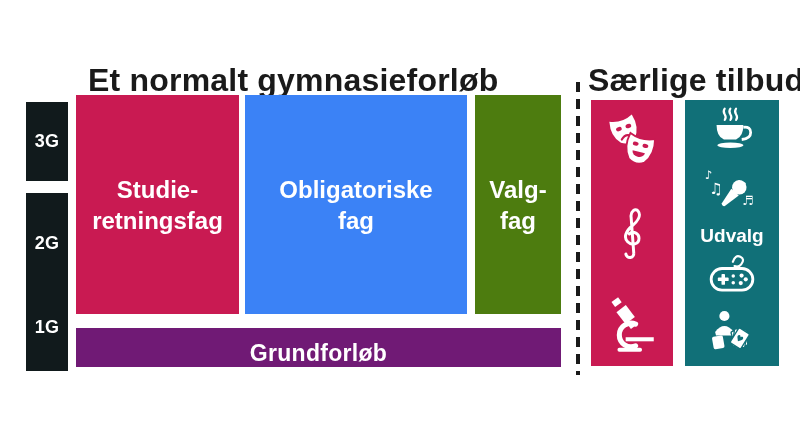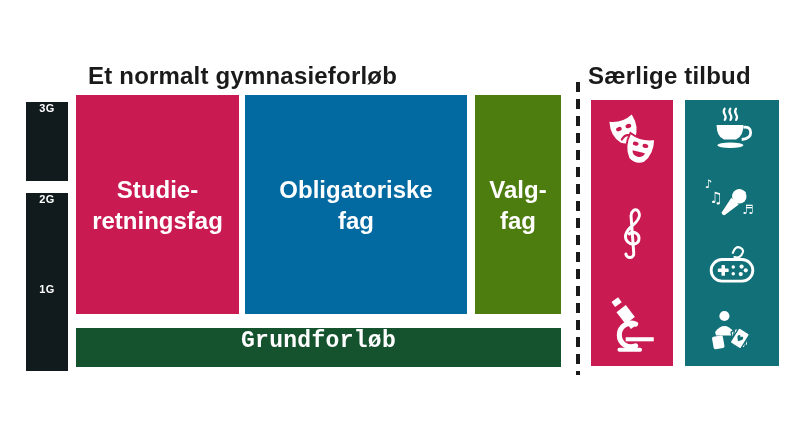--- a/index.html
+++ b/index.html
@@ -1,48 +1,48 @@
 <!DOCTYPE html>
 <html><head>
 <meta charset="utf-8">
 <style>
   html,body{margin:0;padding:0;background:#fff;}
   #canvas{
     position:relative;width:800px;height:431px;background:#fff;overflow:hidden;
     font-family:"Liberation Sans","DejaVu Sans",sans-serif;
   }
   .title{
-    position:absolute;font-size:24px;font-weight:bold;color:#1a1a1a;letter-spacing:.2px;
+    position:absolute;font-size:32px;font-weight:bold;color:#1a1a1a;letter-spacing:.2px;
     white-space:nowrap;
   }
   .main-title{left:88px;top:62px;}
   .special-title{left:588px;top:62px;}
 
   .gbox{
     position:absolute;left:26px;width:42px;background:#111a1c;color:#fff;
-    display:flex;align-items:flex-start;justify-content:center;
-    font-size:11px;font-weight:bold;letter-spacing:.3px;
+    display:flex;align-items:center;justify-content:center;
+    font-size:18px;font-weight:bold;letter-spacing:.3px;
   }
   #g3{top:102px;height:79px;}
   #g2{top:193px;height:100px;}
   #g1{top:283px;height:88px;}
 
   .box{
     position:absolute;top:95px;height:219px;color:#fff;
     display:flex;flex-direction:column;align-items:center;justify-content:center;
     font-size:24px;font-weight:bold;line-height:31px;text-align:right;
   }
   #box-studieretning{left:76px;width:163px;background:#c91a52;}
-  #box-obligatorisk{left:245px;width:222px;background:#0369a1;}
+  #box-obligatorisk{left:245px;width:222px;background:#3b82f6;}
   #box-valgfag{left:475px;width:86px;background:#4d7c0f;}
 
   .foundation{
-    position:absolute;left:76px;top:328px;width:485px;height:39px;background:#14532d;
-    color:#fff;display:flex;align-items:flex-start;justify-content:center;
-    font-size:23px;font-weight:bold;letter-spacing:.3px;font-family:Liberation Mono, monospace;
+    position:absolute;left:76px;top:328px;width:485px;height:39px;background:#701a75;
+    color:#fff;display:flex;align-items:flex-end;justify-content:center;
+    font-size:23px;font-weight:bold;letter-spacing:.3px;
   }
 
   .dashed-divider{
     position:absolute;left:576px;top:82px;width:4px;height:293px;
     background:repeating-linear-gradient(to bottom,#1a1a1a 0 10px,transparent 10px 17px);
   }
 
   .special-col{
     position:absolute;top:100px;height:266px;
     display:flex;flex-direction:column;align-items:center;
@@ -131,20 +131,21 @@
     <svg class="icon" width="58" height="58" viewBox="0 0 64 64">
       <text x="2" y="18" font-size="13" fill="#fff">♪</text>
       <text x="7" y="34" font-size="17" fill="#fff">♫</text>
       <g transform="rotate(42 30 38)">
         <circle cx="30" cy="23" r="8" fill="#fff"></circle>
         <path d="M24.5 30 h11 L32 49 a2.6 2.6 0 0 1 -4.5 0 Z" fill="#fff"></path>
       </g>
       <text x="41" y="29" font-size="11" fill="#fff">♪</text>
       <text x="43" y="46" font-size="14" fill="#fff">♬</text>
     </svg>
+    <div class="udvalg-label">Udvalg</div>
     <svg class="icon" width="54" height="50" viewBox="0 0 64 60">
       <path d="M33 13 q3 -9 9 -6 q6 3 1 9 q-3 4 -8 2" fill="none" stroke="#fff" stroke-width="2.6" stroke-linecap="round"></path>
       <rect x="7" y="21" width="50" height="26" rx="13" fill="none" stroke="#fff" stroke-width="3.4"></rect>
       <rect x="15" y="31.9" width="13" height="4.2" rx="1" fill="#fff"></rect>
       <rect x="19.4" y="27.5" width="4.2" height="13" rx="1" fill="#fff"></rect>
       <circle cx="33.5" cy="30" r="2.1" fill="#fff"></circle>
       <circle cx="33.5" cy="38" r="2.1" fill="#fff"></circle>
       <circle cx="43.5" cy="29.5" r="2.5" fill="#fff"></circle>
       <circle cx="48.5" cy="34" r="2.5" fill="#fff"></circle>
       <circle cx="42.5" cy="38.5" r="2.5" fill="#fff"></circle>

